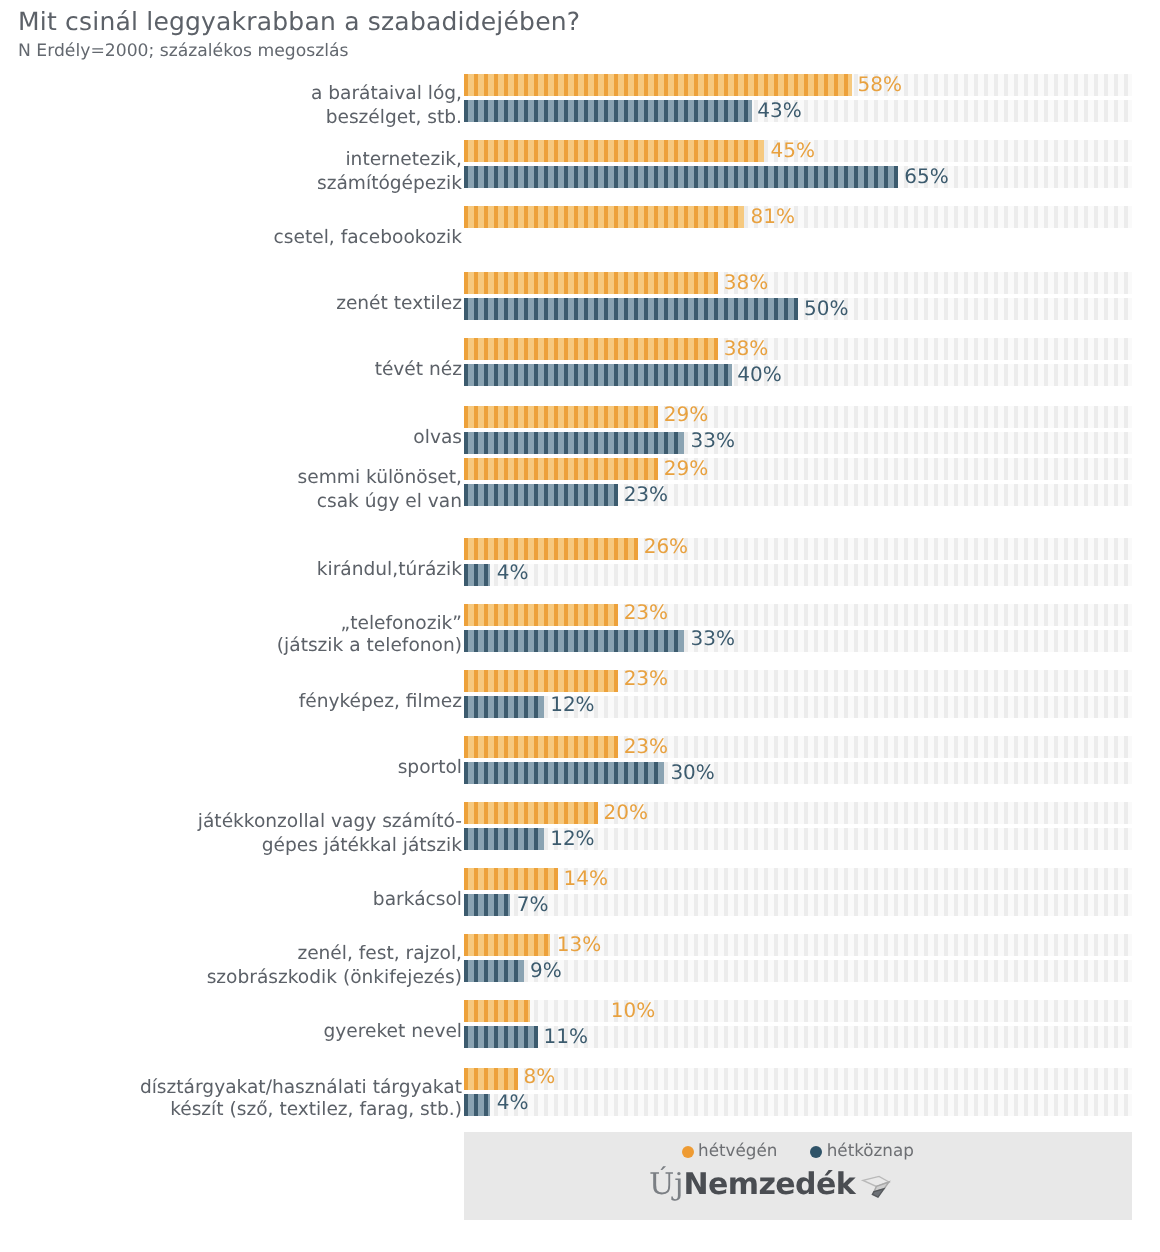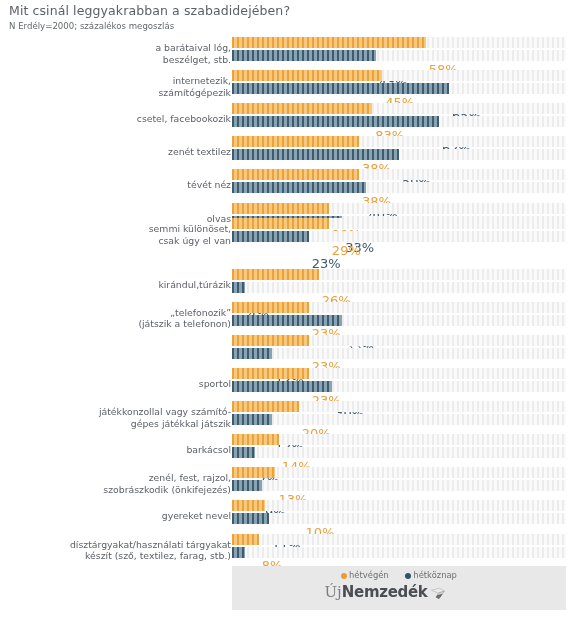--- a/index.html
+++ b/index.html
@@ -111,26 +111,25 @@
   }
   .fill.weekday {
     background-image: repeating-linear-gradient(
         to right,
         #3c5b6e 0px, #3c5b6e 2px,
         #8aa3b2 2px, #8aa3b2 5px);
   }
 
   .val {
     position: absolute;
-    font-size: 13px;
+    font-size: 10px;
     white-space: nowrap;
     top: 50%;
     transform: translateY(-50%);
     padding-left: 3px;
-    margin-top: 26px;
   }
   .val.weekend { color: #e8a13f; }
   .val.weekday { color: #3c5b6e; }
 
   
   .footer {
     position: absolute;
     left: 232px;
     top: 566px;
     width: 334px;
@@ -226,25 +225,21 @@
             <div class="fill weekday" style="width: 217.1px;"></div>
             <div class="val weekday" style="left: 217.1px;">65%</div>
           </div>
         </div>
       </div>
       <div class="row" style="top: 66.2px;">
         <div class="cat-label">csetel, facebookozik</div>
         <div class="bars">
           <div class="track t-top">
             <div class="fill weekend" style="width: 140.28px;"></div>
-            <div class="val weekend" style="left: 140.28px;">83%</div>
-          </div>
-          <div class="track t-bot">
-            <div class="fill weekday" style="width: 207.08px;"></div>
-            <div class="val weekday" style="left: 207.08px;">62%</div>
+            <div class="val weekend" style="left: 140.28px;">81%</div>
           </div>
         </div>
       </div>
       <div class="row" style="top: 99.3px;">
         <div class="cat-label">zenét textilez</div>
         <div class="bars">
           <div class="track t-top">
             <div class="fill weekend" style="width: 126.92px;"></div>
             <div class="val weekend" style="left: 126.92px;">38%</div>
           </div>
@@ -273,21 +268,21 @@
           <div class="track t-top">
             <div class="fill weekend" style="width: 96.86px;"></div>
             <div class="val weekend" style="left: 96.86px;">29%</div>
           </div>
           <div class="track t-bot">
             <div class="fill weekday" style="width: 110.22px;"></div>
             <div class="val weekday" style="left: 110.22px;">33%</div>
           </div>
         </div>
       </div>
-      <div class="row" style="top: 181px;">
+      <div class="row" style="top: 192px;">
         <div class="cat-label">semmi különöset,
 csak úgy el van</div>
         <div class="bars">
           <div class="track t-top">
             <div class="fill weekend" style="width: 96.86px;"></div>
             <div class="val weekend" style="left: 96.86px;">29%</div>
           </div>
           <div class="track t-bot">
             <div class="fill weekday" style="width: 76.82px;"></div>
             <div class="val weekday" style="left: 76.82px;">23%</div>
@@ -315,20 +310,21 @@
             <div class="fill weekend" style="width: 76.82px;"></div>
             <div class="val weekend" style="left: 76.82px;">23%</div>
           </div>
           <div class="track t-bot">
             <div class="fill weekday" style="width: 110.22px;"></div>
             <div class="val weekday" style="left: 110.22px;">33%</div>
           </div>
         </div>
       </div>
       <div class="row" style="top: 297.9px;">
+        <div class="cat-label">fényképez, filmez</div>
         <div class="bars">
           <div class="track t-top">
             <div class="fill weekend" style="width: 76.82px;"></div>
             <div class="val weekend" style="left: 76.82px;">23%</div>
           </div>
           <div class="track t-bot">
             <div class="fill weekday" style="width: 40.08px;"></div>
             <div class="val weekday" style="left: 40.08px;">12%</div>
           </div>
         </div>

